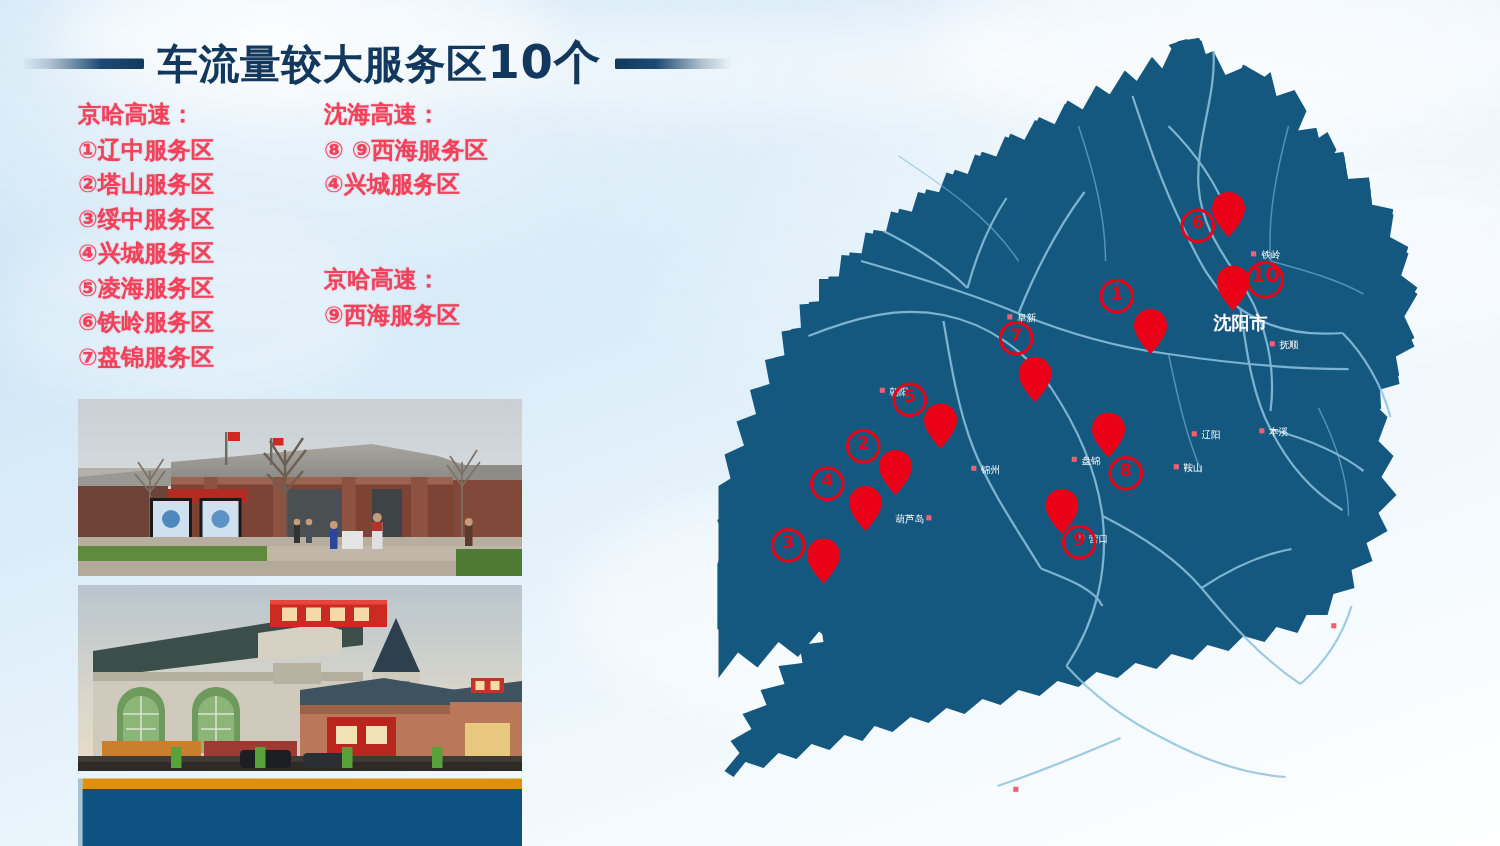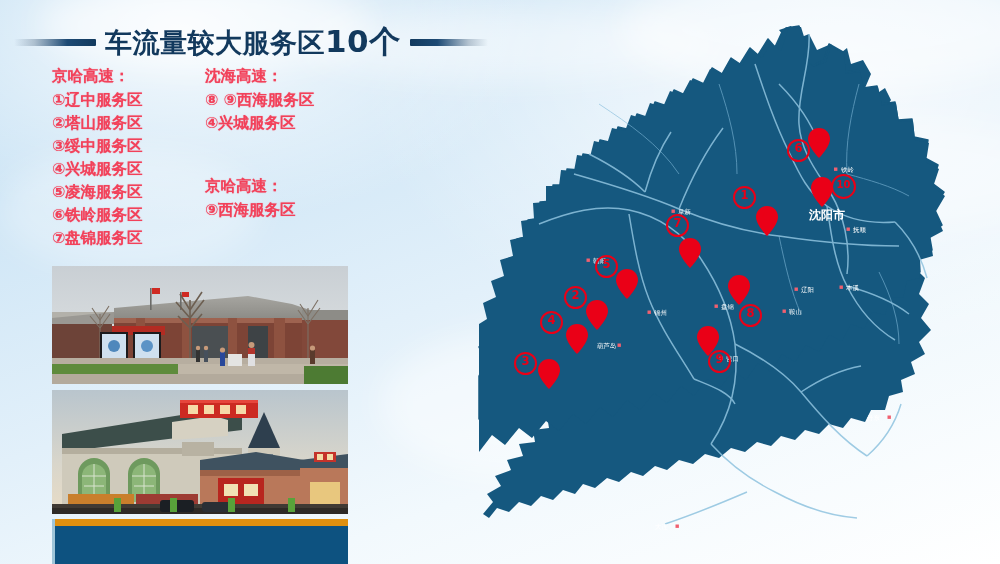--- a/index.html
+++ b/index.html
@@ -33,21 +33,21 @@
   #title-text{
     font-size:27px;font-weight:bold;color:#12395d;letter-spacing:.5px;white-space:nowrap;
     font-family:"DejaVu Sans","Liberation Sans",sans-serif;
   }
   #title-text .num{font-size:31px;}
 
   
   .list-col{position:absolute;color:#f2415a;font-weight:bold;font-size:15.5px;line-height:23px;white-space:nowrap;
             text-shadow:0 0 1px rgba(242,65,90,.55);}
   #col-left{left:52px;top:65px;}
-  #col-right{left:205px;top:65px;}
+  #col-right{left:216px;top:65px;}
   .grp-head{color:#f2415a;font-weight:bold;margin-bottom:1px;}
   .grp-item{color:#f2415a;font-weight:bold;}
   .spacer{height:40px;}
 
   
   .photo{position:absolute;overflow:hidden;background:#8a8f94;}
   #photo-1{left:52px;top:266px;width:296px;height:118px;}
   #photo-2{left:52px;top:390px;width:296px;height:124px;}
   .photo svg{display:block;width:100%;height:100%;}
 
@@ -64,21 +64,21 @@
 
   
   .marker{position:absolute;width:22px;height:30px;pointer-events:none;}
   .marker svg{width:22px;height:30px;display:block;}
   .badge{
     position:absolute;width:19px;height:19px;border-radius:50%;
     border:2px solid #ea0017;color:#ea0017;background:transparent;
     font-size:11.5px;font-weight:bold;line-height:15px;text-align:center;
     font-family:"DejaVu Sans","Liberation Sans",sans-serif;
   }
-  .badge.wide{width:21px;height:21px;font-size:10px;line-height:17px;}
+  .badge.wide{width:21px;height:21px;font-size:14px;line-height:17px;}
 </style>
 </head>
 <body>
 
 <div id="stage">
 
   <div class="cloud c1"></div>
   <div class="cloud c2"></div>
   <div class="cloud c3"></div>
   <div class="cloud c4"></div>

